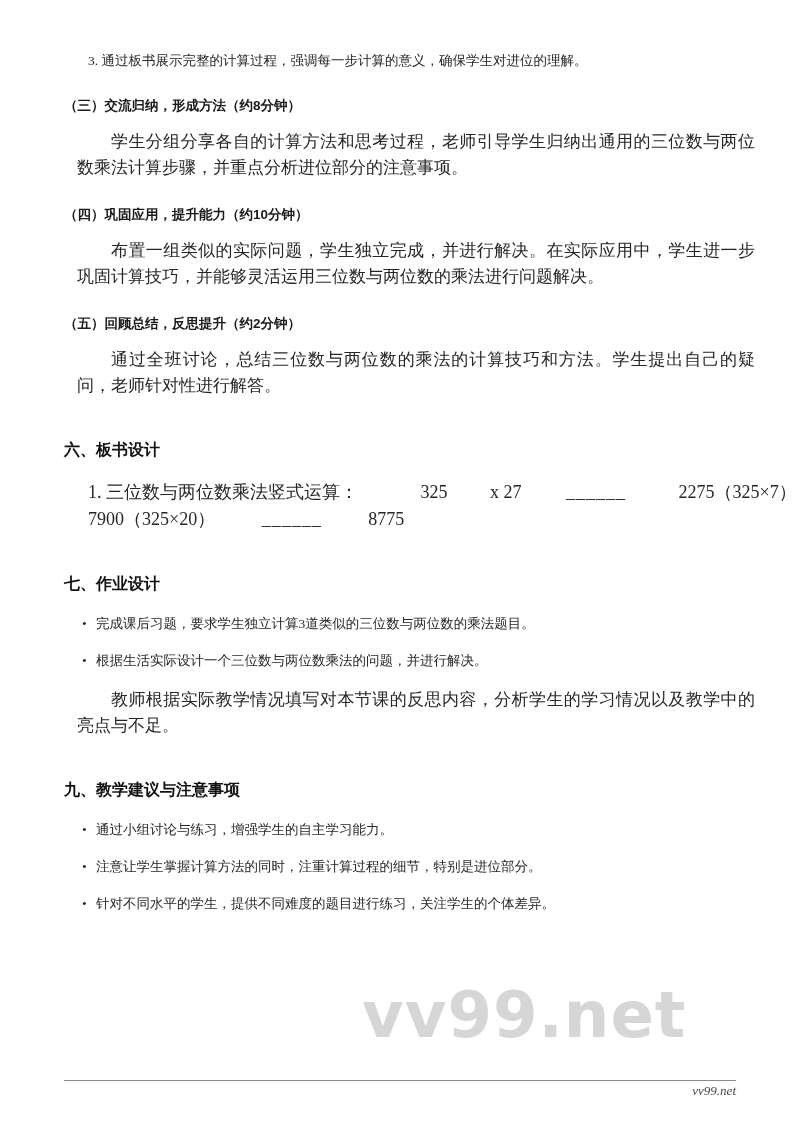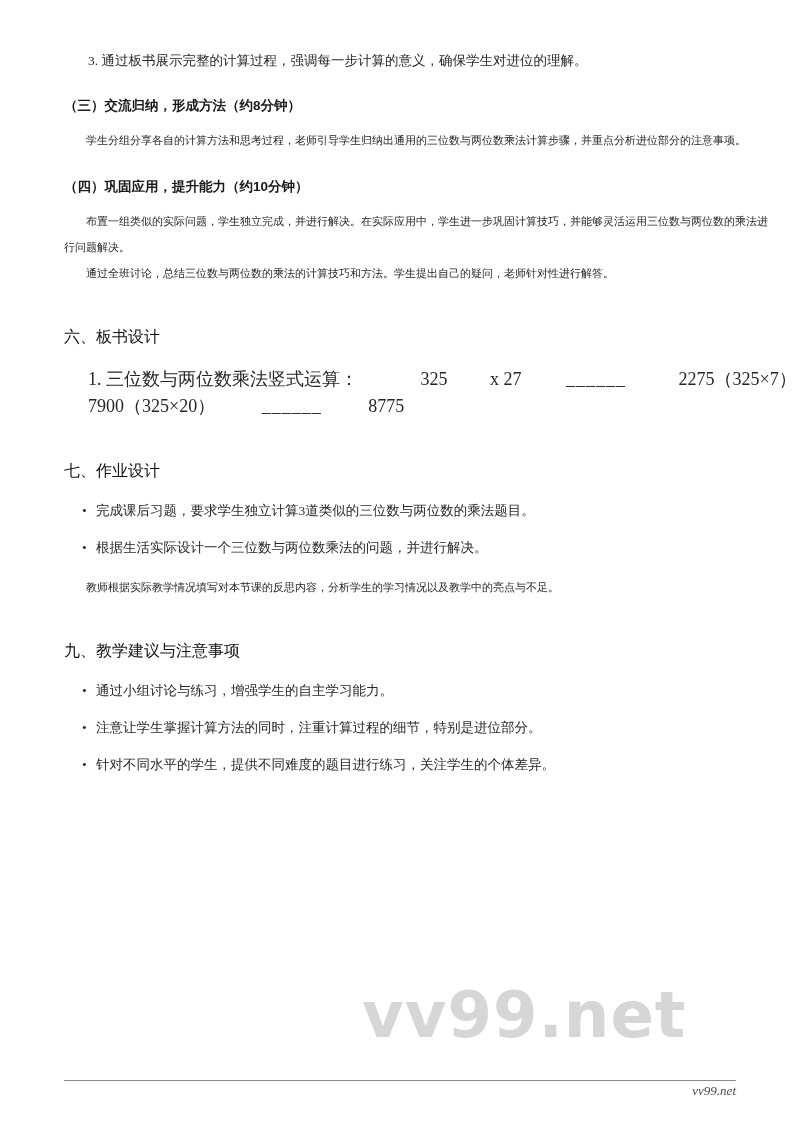--- a/index.html
+++ b/index.html
@@ -23,32 +23,32 @@
 
   h3.sub-heading {
     margin: 24px 0 11px 0;
     font-family: "Liberation Sans", "DejaVu Sans", sans-serif;
     font-size: 13.5px;
     font-weight: 700;
     color: #1a1a1a;
     line-height: 20px;
   }
   p.body-para {
-    margin: 0;
-    font-size: 11px;
+    margin: 13px;
+    font-size: 17px;
     line-height: 26px;
     text-indent: 2em;
     text-align: justify;
   }
 
   h2.major-heading {
     margin: 40px 0 18px 0;
     font-family: "Liberation Sans", "DejaVu Sans", sans-serif;
     font-size: 16px;
-    font-weight: 400;
+    font-weight: 700;
     color: #111111;
     line-height: 22px;
   }
 
   .board-line {
     margin-left: 24px;
     font-size: 18px;
     line-height: 27px;
     white-space: nowrap;
   }
@@ -115,20 +115,21 @@
   <div class="content">
 
     <p class="numbered-item">3. 通过板书展示完整的计算过程，强调每一步计算的意义，确保学生对进位的理解。</p>
 
     <h3 class="sub-heading">（三）交流归纳，形成方法（约8分钟）</h3>
     <p class="body-para">学生分组分享各自的计算方法和思考过程，老师引导学生归纳出通用的三位数与两位数乘法计算步骤，并重点分析进位部分的注意事项。</p>
 
     <h3 class="sub-heading">（四）巩固应用，提升能力（约10分钟）</h3>
     <p class="body-para">布置一组类似的实际问题，学生独立完成，并进行解决。在实际应用中，学生进一步巩固计算技巧，并能够灵活运用三位数与两位数的乘法进行问题解决。</p>
 
+    <h3 class="sub-heading">（五）回顾总结，反思提升（约2分钟）</h3>
     <p class="body-para">通过全班讨论，总结三位数与两位数的乘法的计算技巧和方法。学生提出自己的疑问，老师针对性进行解答。</p>
 
     <h2 class="major-heading">六、板书设计</h2>
     <div class="board-line">
       <span>1. 三位数与两位数乘法竖式运算：</span>
       <span class="bl-num1">325</span>
       <span class="bl-num2">x 27</span>
       <span class="bl-rule1">______</span>
       <span class="bl-res1">2275（325×7）</span>
     </div>

